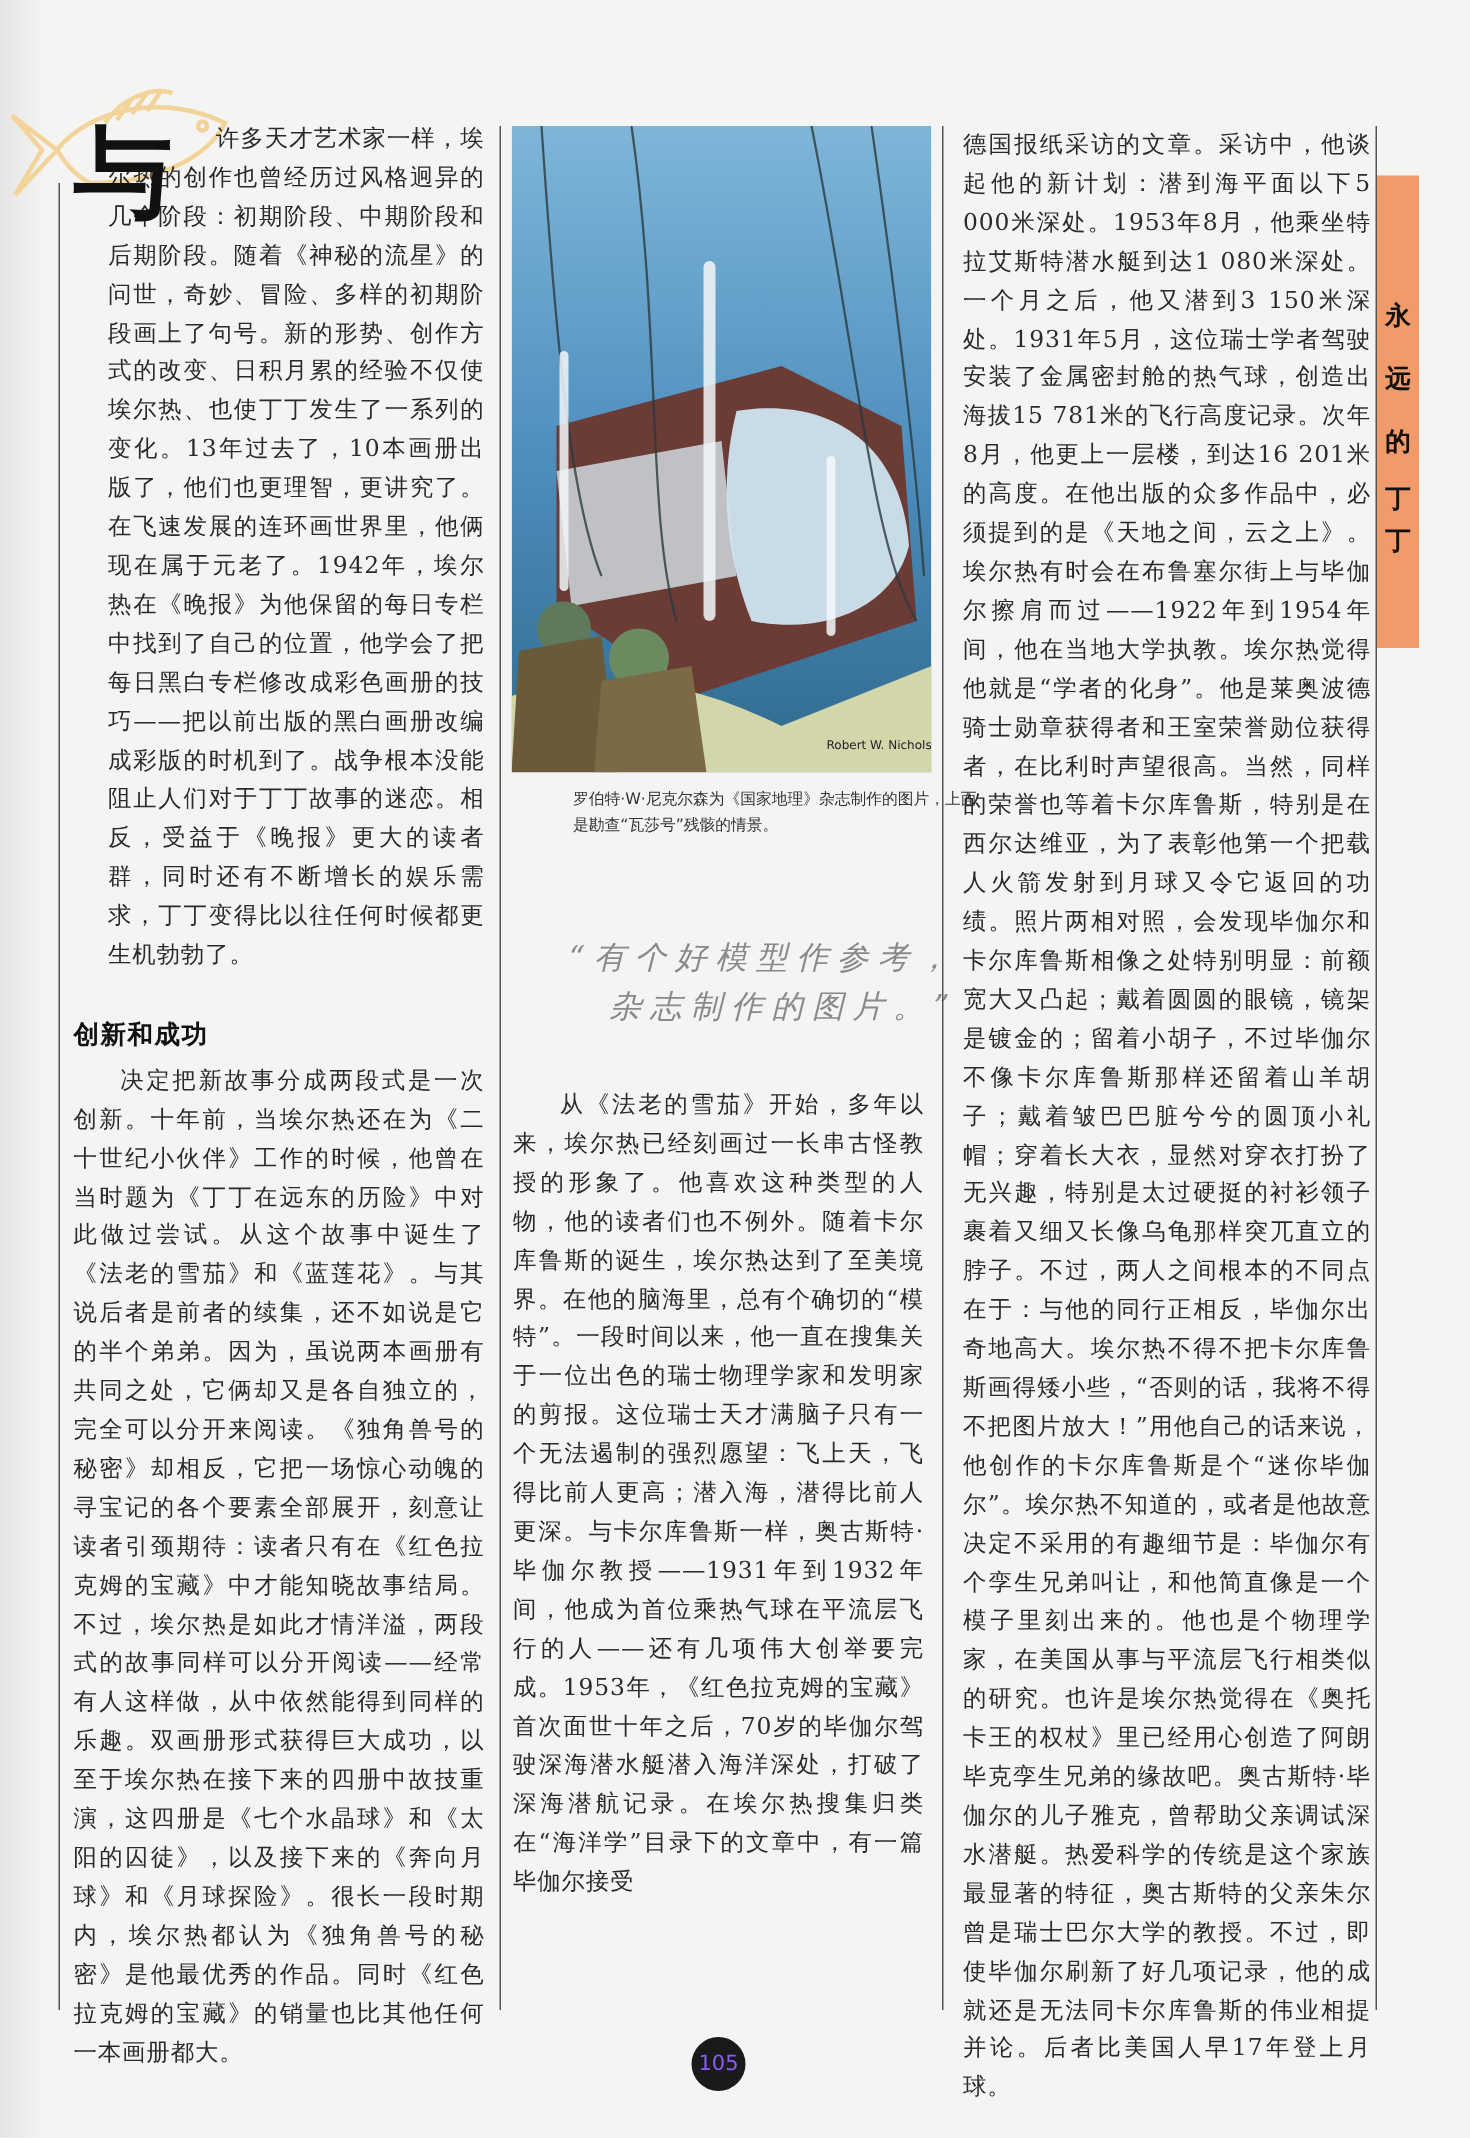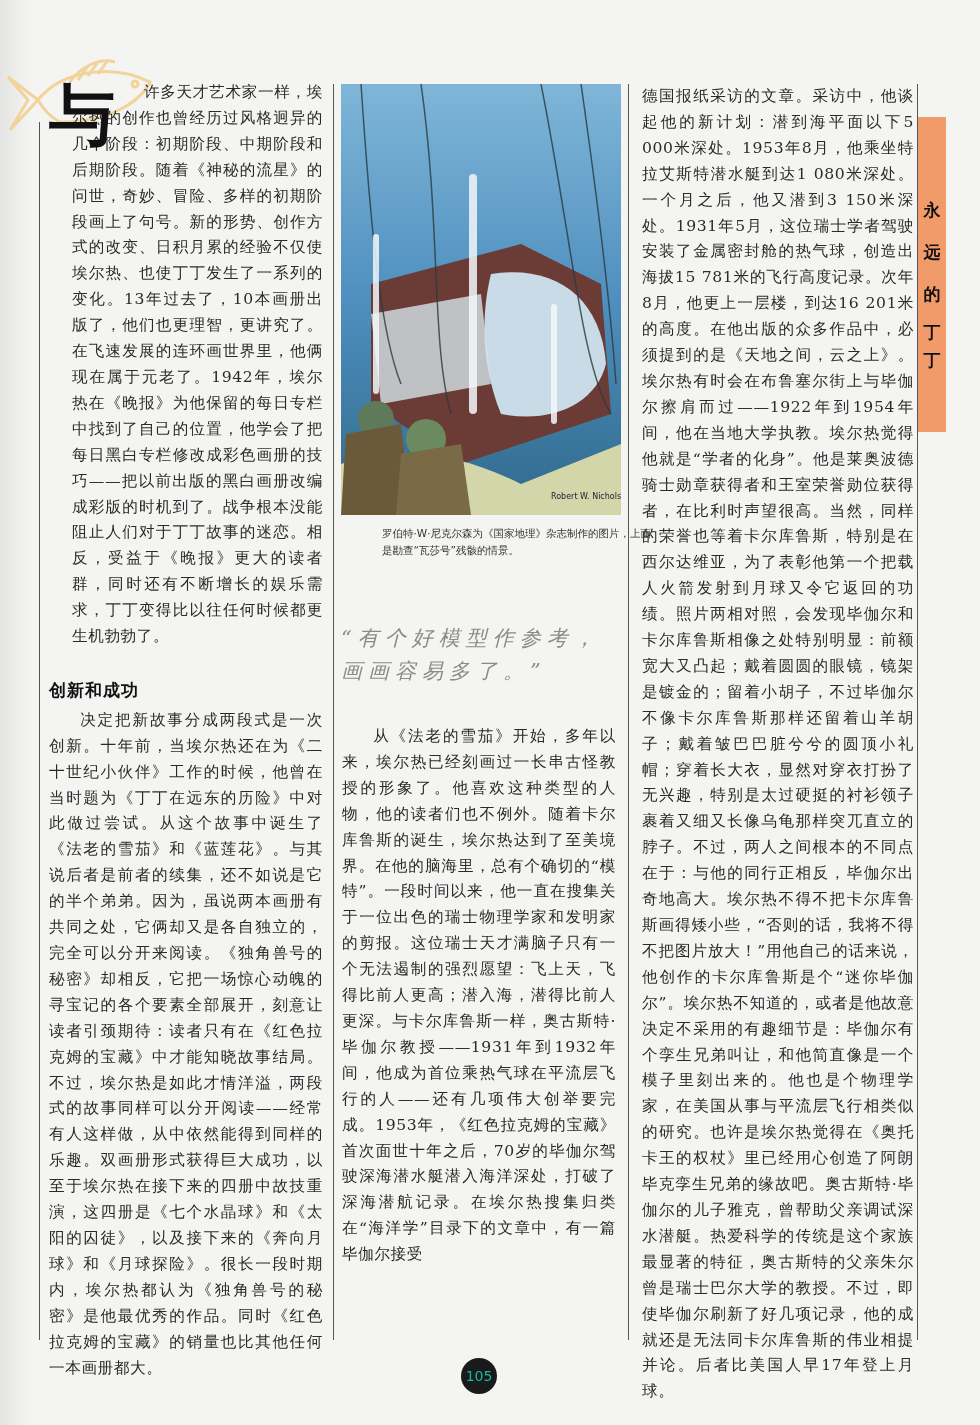--- a/index.html
+++ b/index.html
@@ -18,26 +18,26 @@
   #col2 { left: 342px; top: 724px; width: 274px; }
   #col3 { left: 642px; top: 84px; width: 272px; }
   .rule { position: absolute; width: 1px; background: #555; }
   .dropcap { position: absolute; left: 0; top: -4px; font-size: 66px; line-height: 78px; font-weight: bold; color: #111;
     font-family: "DejaVu Serif", serif; }
   .fish { position: absolute; left: 0; top: 52px; width: 165px; height: 95px; }
   h2.section { font-family: "DejaVu Sans", sans-serif; font-size: 17px; font-weight: bold; margin: 28px 0 4px 0; color: #111; letter-spacing: 1px; }
   .illustration { position: absolute; left: 341px; top: 84px; width: 280px; height: 431px; overflow: hidden; }
   .caption { position: absolute; left: 342px; top: 525px; width: 270px; font-size: 10.5px; line-height: 17px; color: #333;
     font-family: "DejaVu Sans", sans-serif; margin-left: 40px; }
-  .pullquote { position: absolute; left: 341px; top: 622px; width: 275px; text-align: left; color: #8a8a8a;
+  .pullquote { position: absolute; left: 364px; top: 622px; width: 275px; text-align: right; color: #8a8a8a;
     font-size: 21px; line-height: 33px; letter-spacing: 6px; font-family: "DejaVu Serif", serif; font-style: italic; }
   .side-tab { position: absolute; left: 918px; top: 117px; width: 28px; height: 315px; background: #f19a6a; }
   .side-tab span { position: absolute; left: 0; width: 28px; text-align: center; font-size: 17px; font-weight: bold; color: #111; }
   .page-num { position: absolute; left: 461px; top: 1358px; width: 36px; height: 36px; border-radius: 50%; background: #1a1a1a;
-    color: #14b8a6; text-align: center; line-height: 36px; font-family: "DejaVu Sans", sans-serif; font-size: 14px; }
+    color: #8b5cf6; text-align: center; line-height: 36px; font-family: "DejaVu Sans", sans-serif; font-size: 14px; }
 </style>
 </head>
 <body>
 
 <div class="page-shade"></div>
 
 <svg class="fish" viewBox="0 0 165 95">
   <g fill="none" stroke="#f2d49a" stroke-width="3">
     <path d="M8 25 L38 48 L10 78 L28 48 Z"></path>
     <path d="M38 48 C60 20, 110 10, 150 30 C140 50, 110 70, 60 70 C50 65, 42 55, 38 48 Z"></path>
@@ -85,21 +85,21 @@
     <circle cx="35" cy="335" r="18" fill="#5f7a5a"></circle>
     <circle cx="85" cy="355" r="20" fill="#6b8a60"></circle>
     <path d="M5 350 L60 340 L70 431 L0 431 Z" fill="#6b5a3a"></path>
     <path d="M60 370 L120 360 L130 431 L55 431 Z" fill="#7a6a45"></path>
     <text x="210" y="415" font-size="8" fill="#223" font-family="DejaVu Sans, sans-serif">Robert W. Nicholson</text>
   </svg>
 </div>
 <div class="caption">罗伯特·W·尼克尔森为《国家地理》杂志制作的图片，上面是勘查“瓦莎号”残骸的情景。</div>
 <div class="pullquote">
   <div>“有个好模型作参考，</div>
-  <div>画画容易多了。”</div>
+  <div>杂志制作的图片。”</div>
 </div>
 <div id="col2" class="col">
   <p class="indent">从《法老的雪茄》开始，多年以来，埃尔热已经刻画过一长串古怪教授的形象了。他喜欢这种类型的人物，他的读者们也不例外。随着卡尔库鲁斯的诞生，埃尔热达到了至美境界。在他的脑海里，总有个确切的“模特”。一段时间以来，他一直在搜集关于一位出色的瑞士物理学家和发明家的剪报。这位瑞士天才满脑子只有一个无法遏制的强烈愿望：飞上天，飞得比前人更高；潜入海，潜得比前人更深。与卡尔库鲁斯一样，奥古斯特·毕伽尔教授——1931年到1932年间，他成为首位乘热气球在平流层飞行的人——还有几项伟大创举要完成。1953年，《红色拉克姆的宝藏》首次面世十年之后，70岁的毕伽尔驾驶深海潜水艇潜入海洋深处，打破了深海潜航记录。在埃尔热搜集归类在“海洋学”目录下的文章中，有一篇毕伽尔接受</p>
 </div>
 
 <div class="rule" style="left:628px; top:84px; height:1256px;"></div>
 <div id="col3" class="col">
   <p>德国报纸采访的文章。采访中，他谈起他的新计划：潜到海平面以下5 000米深处。1953年8月，他乘坐特拉艾斯特潜水艇到达1 080米深处。一个月之后，他又潜到3 150米深处。1931年5月，这位瑞士学者驾驶安装了金属密封舱的热气球，创造出海拔15 781米的飞行高度记录。次年8月，他更上一层楼，到达16 201米的高度。在他出版的众多作品中，必须提到的是《天地之间，云之上》。埃尔热有时会在布鲁塞尔街上与毕伽尔擦肩而过——1922年到1954年间，他在当地大学执教。埃尔热觉得他就是“学者的化身”。他是莱奥波德骑士勋章获得者和王室荣誉勋位获得者，在比利时声望很高。当然，同样的荣誉也等着卡尔库鲁斯，特别是在西尔达维亚，为了表彰他第一个把载人火箭发射到月球又令它返回的功绩。照片两相对照，会发现毕伽尔和卡尔库鲁斯相像之处特别明显：前额宽大又凸起；戴着圆圆的眼镜，镜架是镀金的；留着小胡子，不过毕伽尔不像卡尔库鲁斯那样还留着山羊胡子；戴着皱巴巴脏兮兮的圆顶小礼帽；穿着长大衣，显然对穿衣打扮了无兴趣，特别是太过硬挺的衬衫领子裹着又细又长像乌龟那样突兀直立的脖子。不过，两人之间根本的不同点在于：与他的同行正相反，毕伽尔出奇地高大。埃尔热不得不把卡尔库鲁斯画得矮小些，“否则的话，我将不得不把图片放大！”用他自己的话来说，他创作的卡尔库鲁斯是个“迷你毕伽尔”。埃尔热不知道的，或者是他故意决定不采用的有趣细节是：毕伽尔有个孪生兄弟叫让，和他简直像是一个模子里刻出来的。他也是个物理学家，在美国从事与平流层飞行相类似的研究。也许是埃尔热觉得在《奥托卡王的权杖》里已经用心创造了阿朗毕克孪生兄弟的缘故吧。奥古斯特·毕伽尔的儿子雅克，曾帮助父亲调试深水潜艇。热爱科学的传统是这个家族最显著的特征，奥古斯特的父亲朱尔曾是瑞士巴尔大学的教授。不过，即使毕伽尔刷新了好几项记录，他的成就还是无法同卡尔库鲁斯的伟业相提并论。后者比美国人早17年登上月球。</p>
 </div>
 <div class="rule" style="left:917px; top:84px; height:1256px;"></div>

